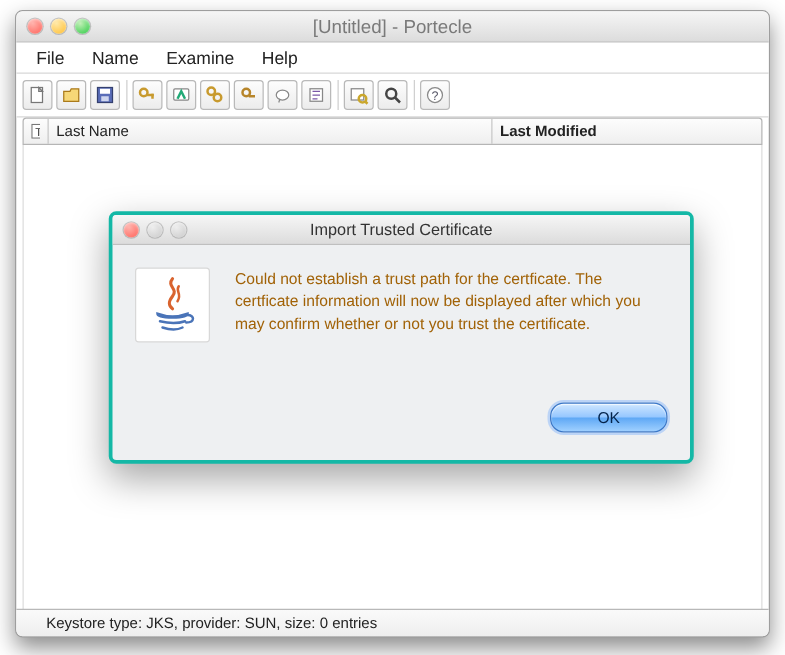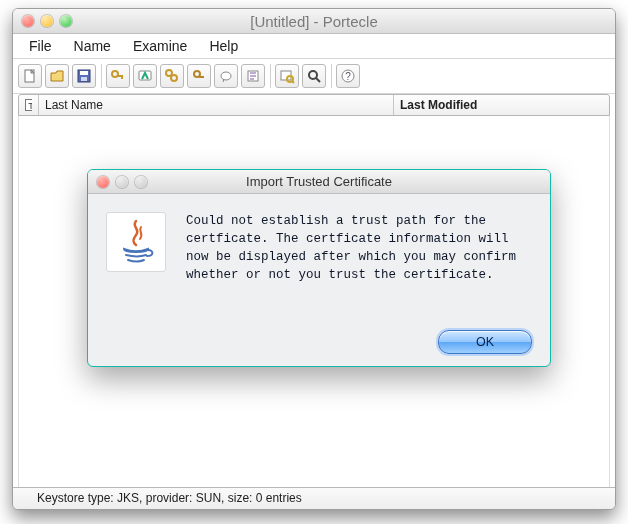--- a/index.html
+++ b/index.html
@@ -134,21 +134,21 @@
     box-sizing: border-box;
   }
 
   
   .dialog {
     position: absolute;
     left: 87px;
     top: 169px;
     width: 462px;
     height: 196px;
-    border: 1px solid #14b8a6;
+    border: 3px solid #14b8a6;
     border-radius: 6px;
     background: #eef0f2;
     box-shadow: 0 12px 30px rgba(0,0,0,0.35);
     overflow: hidden;
   }
   .dialog .titlebar { height: 23px; }
   .dialog .title { color: #333; font-size: 13px; }
   .dialog-body {
     display: flex;
     padding: 18px 18px 10px 18px;
@@ -159,27 +159,26 @@
     border: 1px solid #d8d8d8;
     border-radius: 3px;
     display: flex;
     align-items: center; justify-content: center;
     flex-shrink: 0;
   }
   .dialog-text {
     margin-left: 20px;
     font-size: 12.5px;
     line-height: 1.45;
-    color: #0f172a;
-    font-family: Liberation Mono, monospace;
+    color: #a16207;
   }
   .dialog-footer {
     position: absolute;
     right: 18px;
-    bottom: 12px;
+    bottom: 22px;
   }
   .aqua-button {
     display: inline-block;
     min-width: 68px;
     height: 22px;
     padding: 0 12px;
     font-size: 12.5px;
     text-align: center;
     line-height: 22px;
     color: #04234a;

